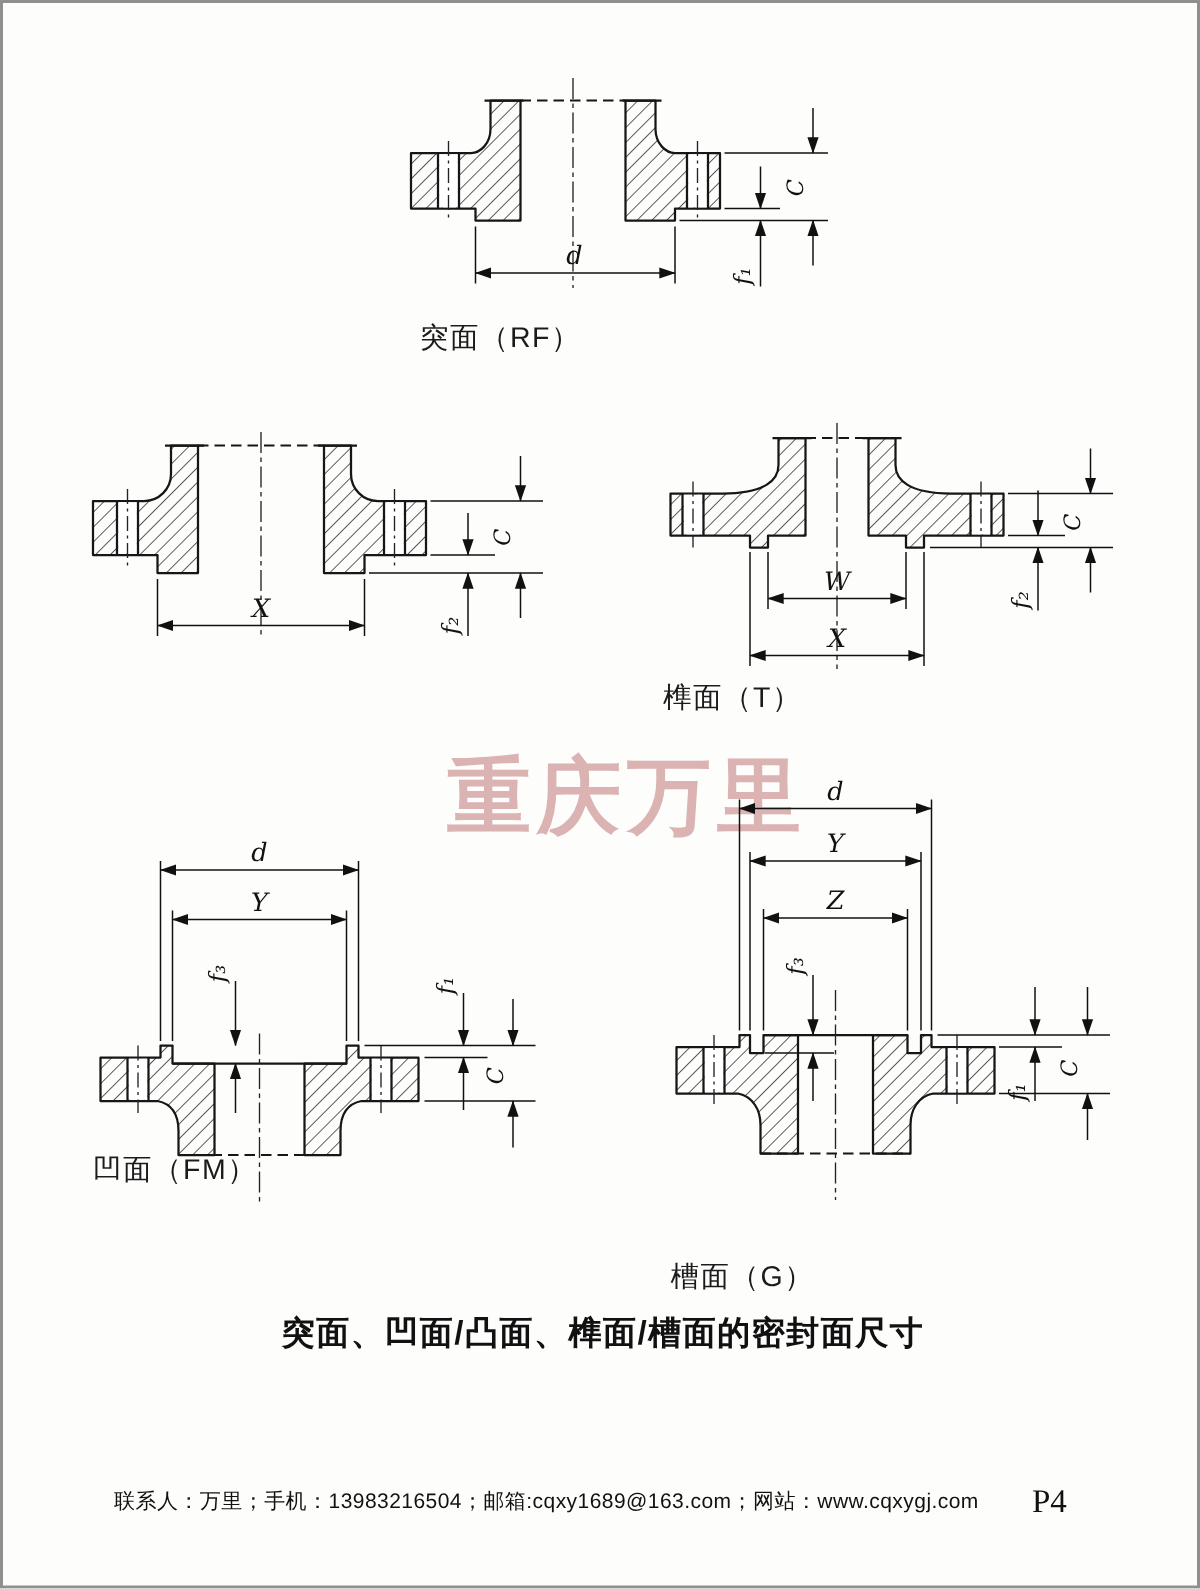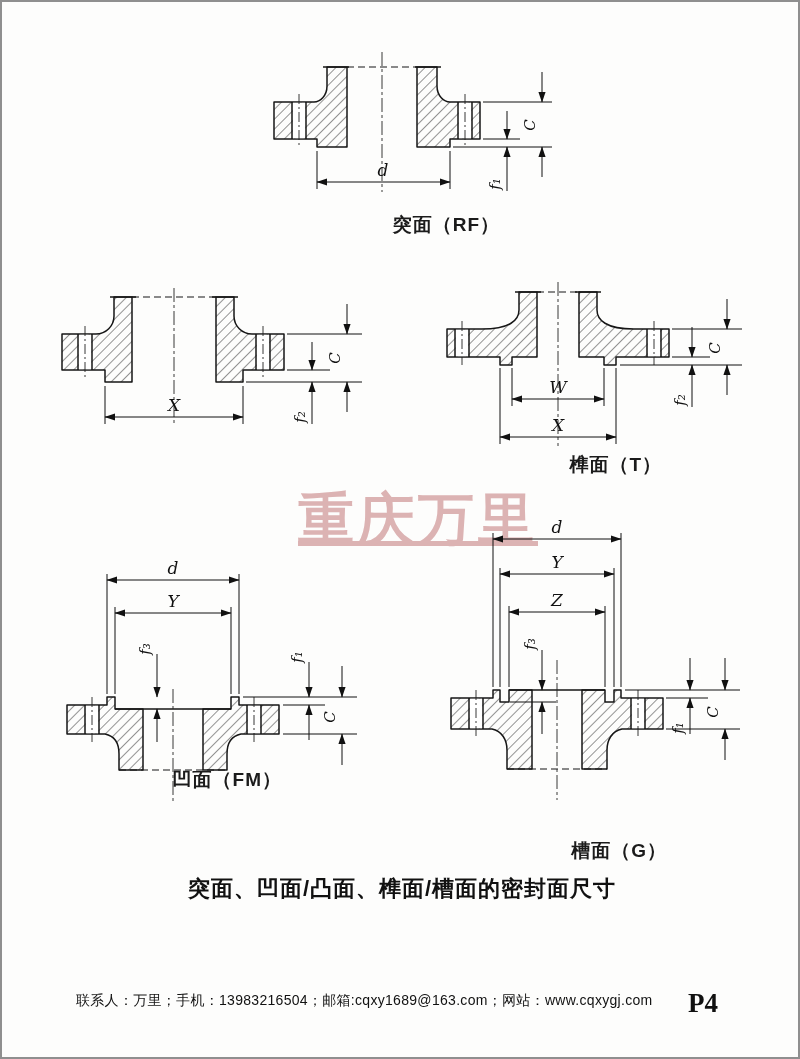--- a/index.html
+++ b/index.html
@@ -2,43 +2,42 @@
 <html><head>
 <meta charset="utf-8">
 <style>
   html,body{margin:0;padding:0;background:#e8e8e8;}
   .page{
     position:relative;width:800px;height:1059px;margin:0 auto;
     background:#fdfdfc;box-sizing:border-box;border:2px solid #8f8f8f;
     font-family:"Liberation Sans",sans-serif;overflow:hidden;
   }
   .watermark{
-    position:absolute;left:296px;top:480px;z-index:1;
+    position:absolute;left:296px;top:492px;z-index:1;
     font-size:56px;font-weight:bold;letter-spacing:4px;
     font-family:"Liberation Sans",sans-serif;
     user-select:none;
-    text-decoration:underline;
   }
   svg.dwg{position:absolute;z-index:2;overflow:visible;}
   .dwg-title{
-    position:absolute;z-index:3;width:220px;text-align:right;
-    font-size:19px;font-weight:bold;color:#1b1b1b;letter-spacing:1px;
+    position:absolute;z-index:3;width:220px;text-align:left;
+    font-size:19px;font-weight:normal;color:#1b1b1b;letter-spacing:1px;
   }
   .main-caption{
     position:absolute;left:0;top:872px;width:800px;text-align:center;z-index:3;
     font-size:22px;font-weight:bold;color:#111;letter-spacing:1px;
   }
   .footer{
     position:absolute;left:0;top:986px;width:800px;z-index:3;color:#111;
   }
   .footer .contact{
     position:absolute;left:74px;top:4px;font-size:14px;letter-spacing:0.3px;white-space:nowrap;
   }
   .footer .pageno{
-    position:absolute;left:686px;top:0;font-size:27px;font-weight:700;
+    position:absolute;left:686px;top:0;font-size:22px;font-weight:400;
     font-family:"Liberation Serif",serif;
   }
   
   .body{fill:url(#hp);stroke:#161616;stroke-width:1.5;stroke-linejoin:round;}
   .oln{stroke:#161616;stroke-width:1.5;fill:none;}
   .thin{stroke:#111;stroke-width:1;fill:none;}
   .cl{stroke:#222;stroke-width:0.9;fill:none;stroke-dasharray:14 3 3 3;}
   .hcl{stroke:#222;stroke-width:0.9;fill:none;stroke-dasharray:10 3 2 3;}
   .dsh{stroke:#161616;stroke-width:1.2;fill:none;stroke-dasharray:7 4;}
   .hole{fill:#ffffff;}

